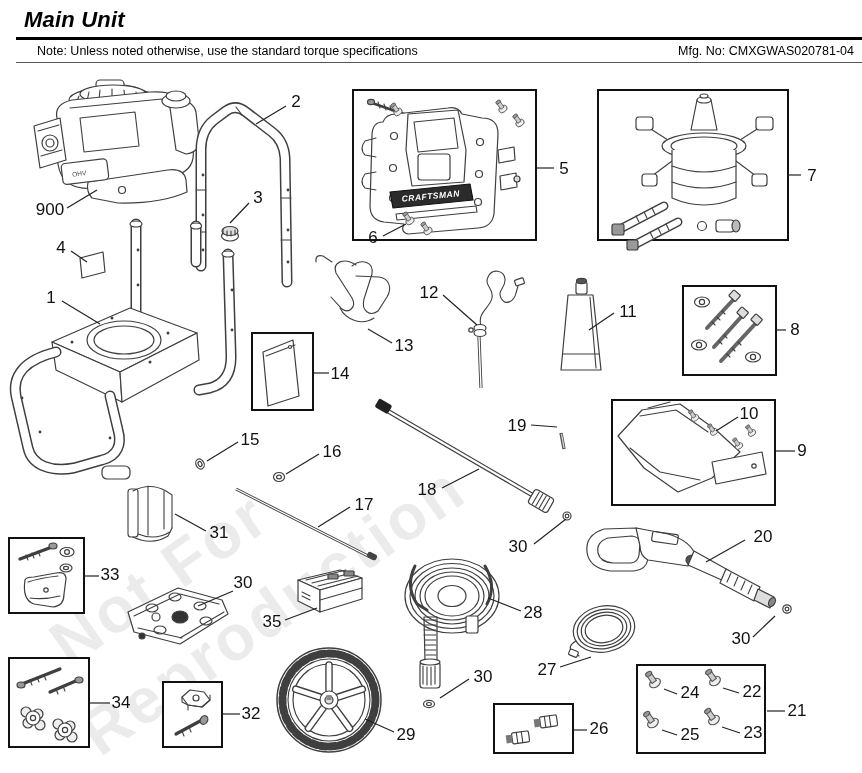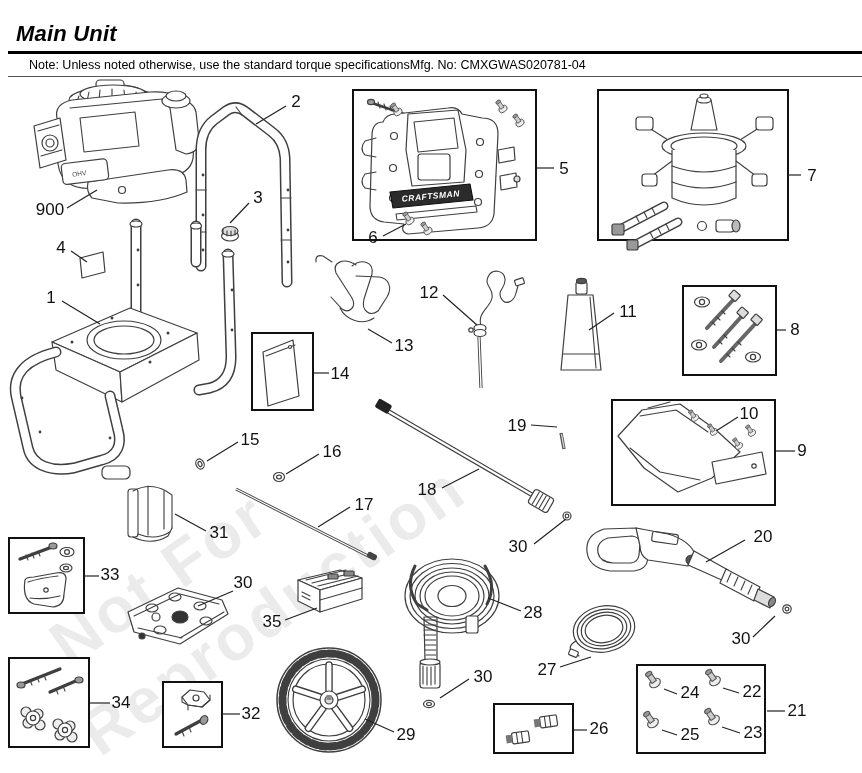--- a/index.html
+++ b/index.html
@@ -1,21 +1,21 @@
 <!DOCTYPE html>
 <html><head>
 <meta charset="utf-8">
 <style>
   html,body{margin:0;padding:0;background:#fff;}
   #page{position:relative;width:862px;height:773px;background:#fff;overflow:hidden;
         font-family:"Liberation Sans",sans-serif;color:#000;}
-  #hdr{position:absolute;top:0;left:8px;right:0;z-index:2;background:transparent;margin-top:14px;}
+  #hdr{position:absolute;top:0;left:16px;right:0;z-index:2;background:transparent;}
   #hdr .title{font-size:22px;font-weight:bold;font-style:italic;padding:7px 0 4px 8px;letter-spacing:.2px;}
   #hdr .rule-thick{height:3px;background:#000;margin:0;}
-  #hdr .subrow{display:flex;justify-content:flex-start;align-items:center;
+  #hdr .subrow{display:flex;justify-content:space-between;align-items:center;
                font-size:12.5px;padding:4px 8px 4px 21px;}
   #hdr .rule-thin{height:1px;background:#555;}
   svg{position:absolute;top:0;left:0;z-index:1;}
   .box{fill:#fff;stroke:#111;stroke-width:2;}
   .art{stroke:#3f3f3f;fill:#fff;stroke-width:1.2;stroke-linejoin:round;stroke-linecap:round;}
   .ln{stroke:#3f3f3f;fill:none;stroke-width:1.1;stroke-linecap:round;}
   .tube-o{fill:none;stroke:#3f3f3f;stroke-width:11;stroke-linecap:round;stroke-linejoin:round;}
   .tube-i{fill:none;stroke:#fff;stroke-width:8;stroke-linecap:round;stroke-linejoin:round;}
   .tube-o2{fill:none;stroke:#3f3f3f;stroke-width:9;stroke-linecap:round;}
   .tube-i2{fill:none;stroke:#fff;stroke-width:6;stroke-linecap:round;}

